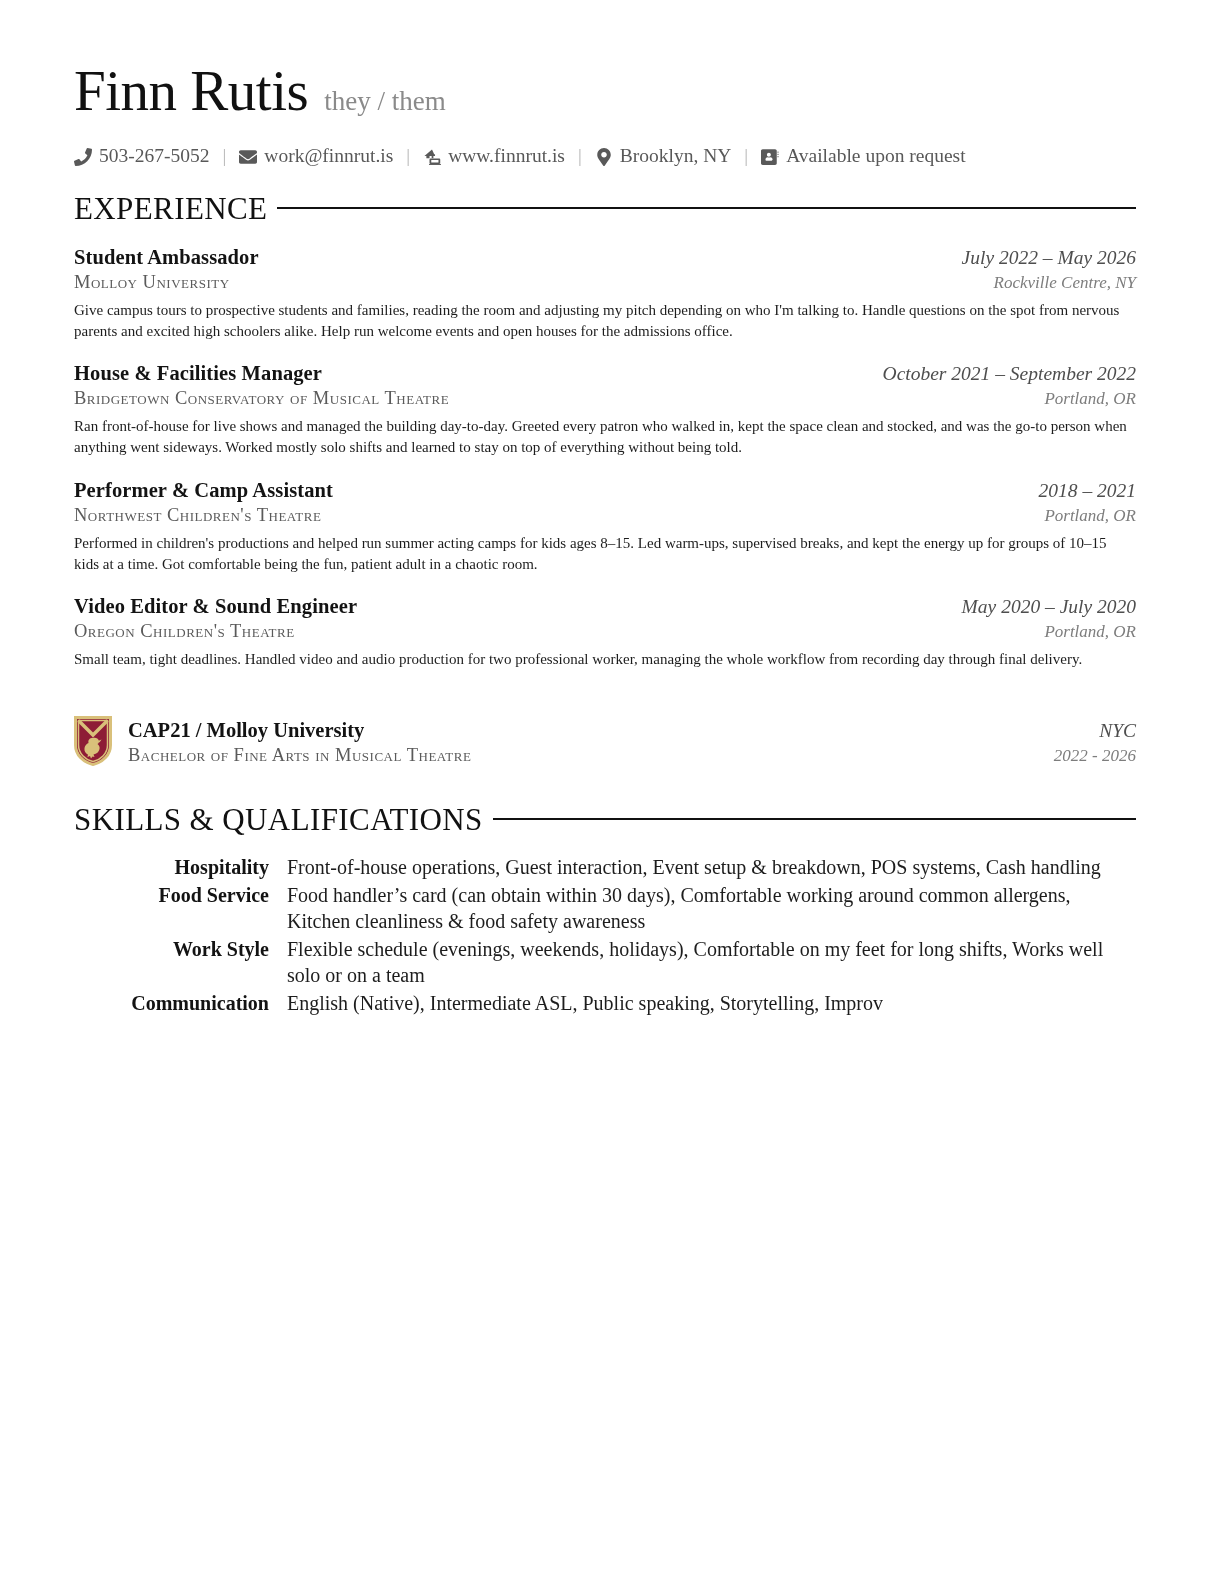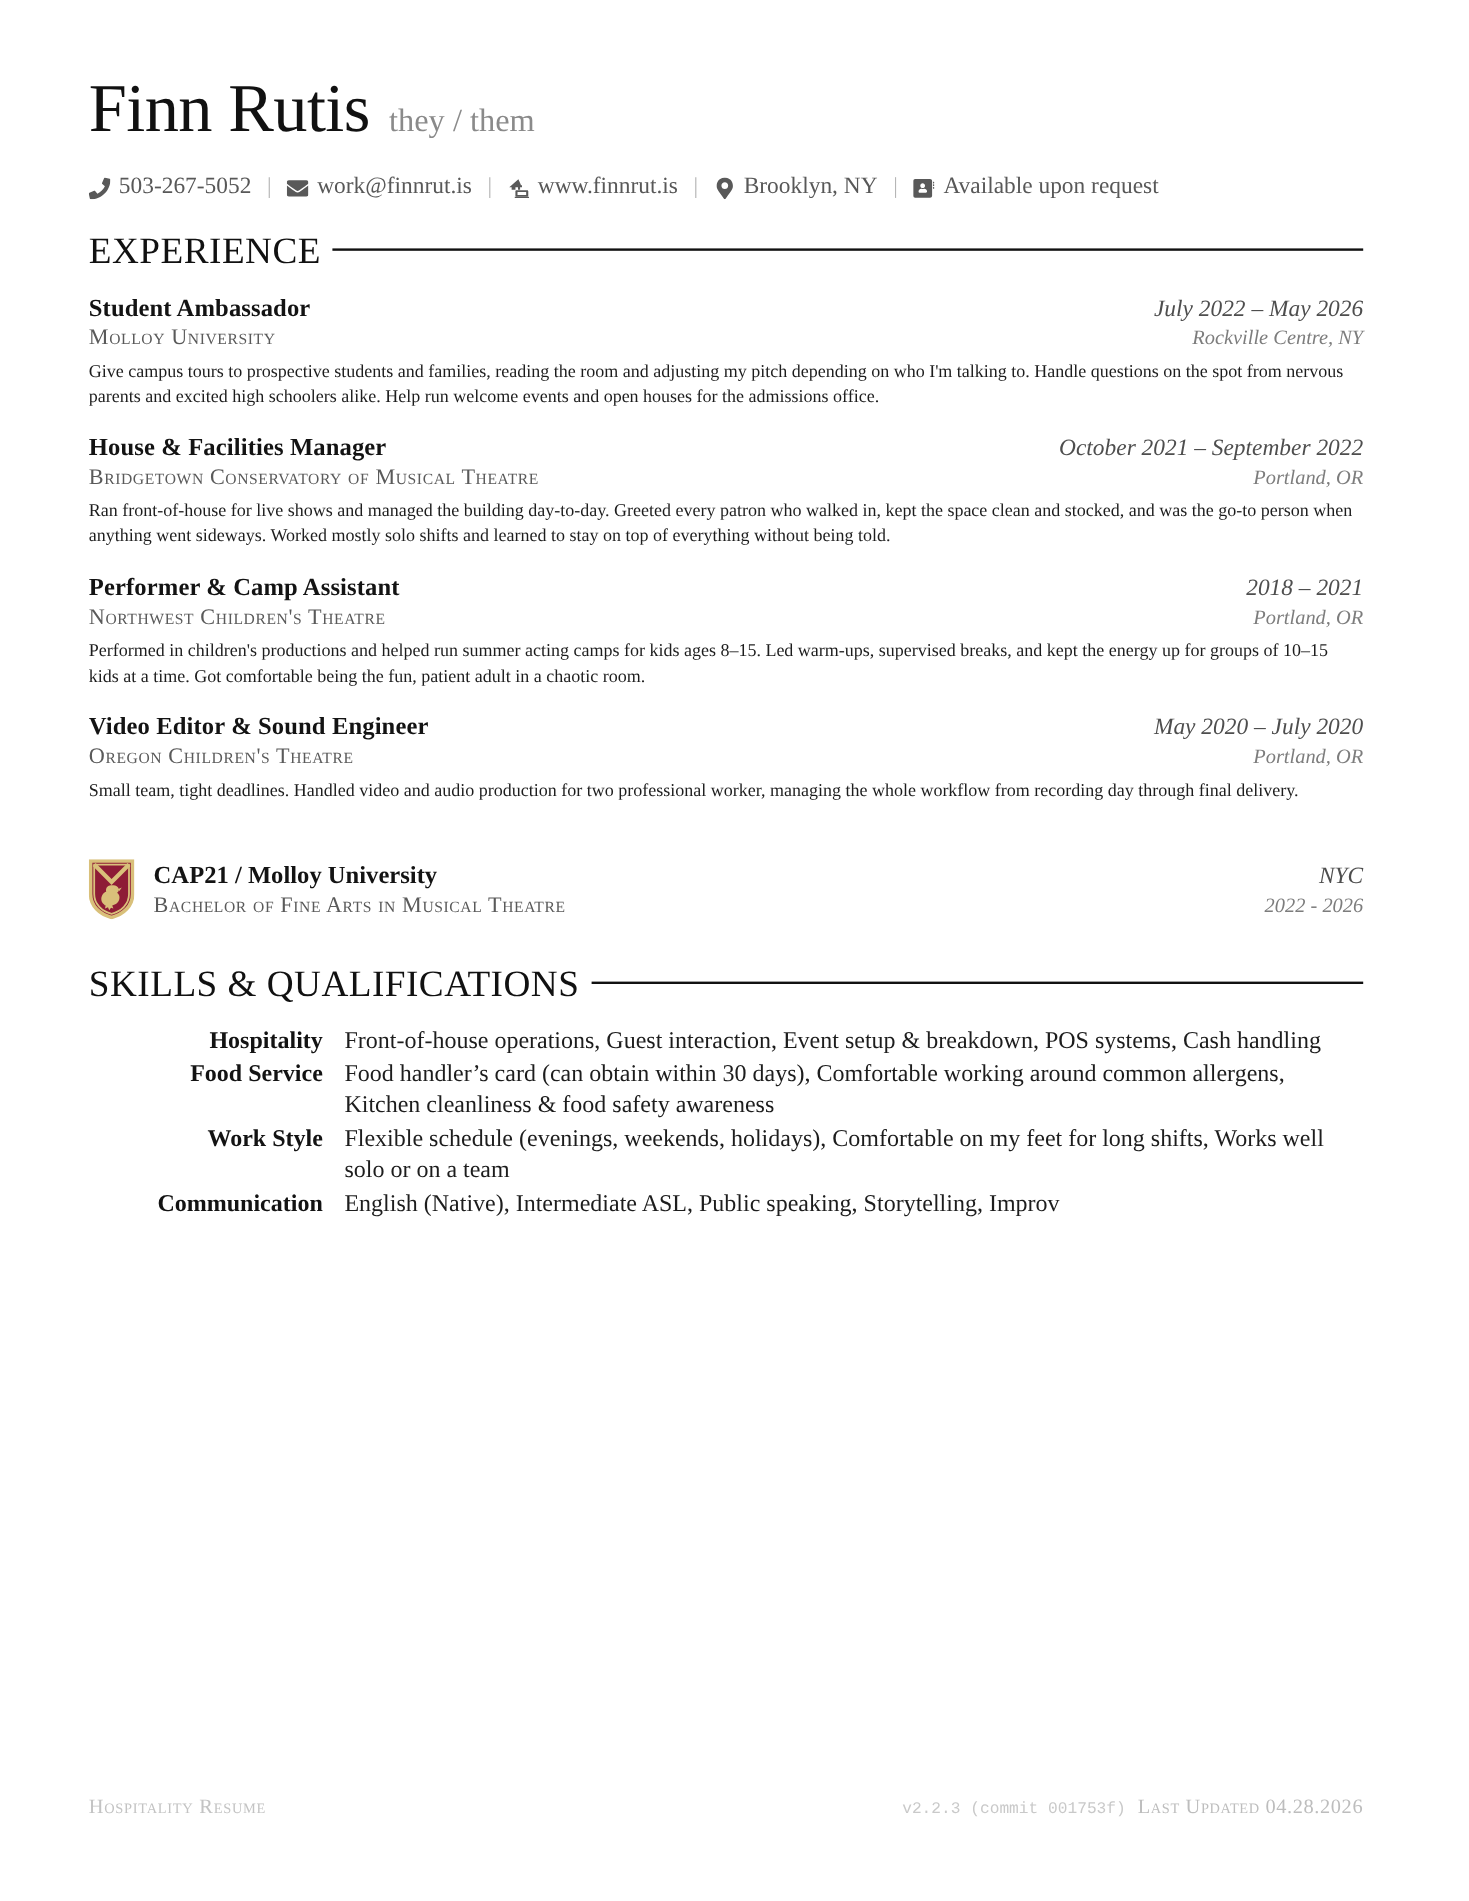--- a/index.html
+++ b/index.html
@@ -429,21 +429,14 @@
           <td class="skill-value">Flexible schedule (evenings, weekends, holidays), Comfortable on my feet for long shifts, Works well solo or on a team</td>
         </tr>
         <tr>
           <td class="skill-label">Communication</td>
           <td class="skill-value">English (Native), Intermediate ASL, Public speaking, Storytelling, Improv</td>
         </tr>
       </tbody>
     </table>
   </div>
 
-  <div class="footer">
-    <div class="footer-left">Hospitality Resume</div>
-    <div class="footer-right">
-      <span class="footer-version">v2.2.3 (commit 001753f)</span>
-      <span class="footer-updated">Last Updated 04.28.2026</span>
-    </div>
-  </div>
 
 </div>
 
 </body></html>

